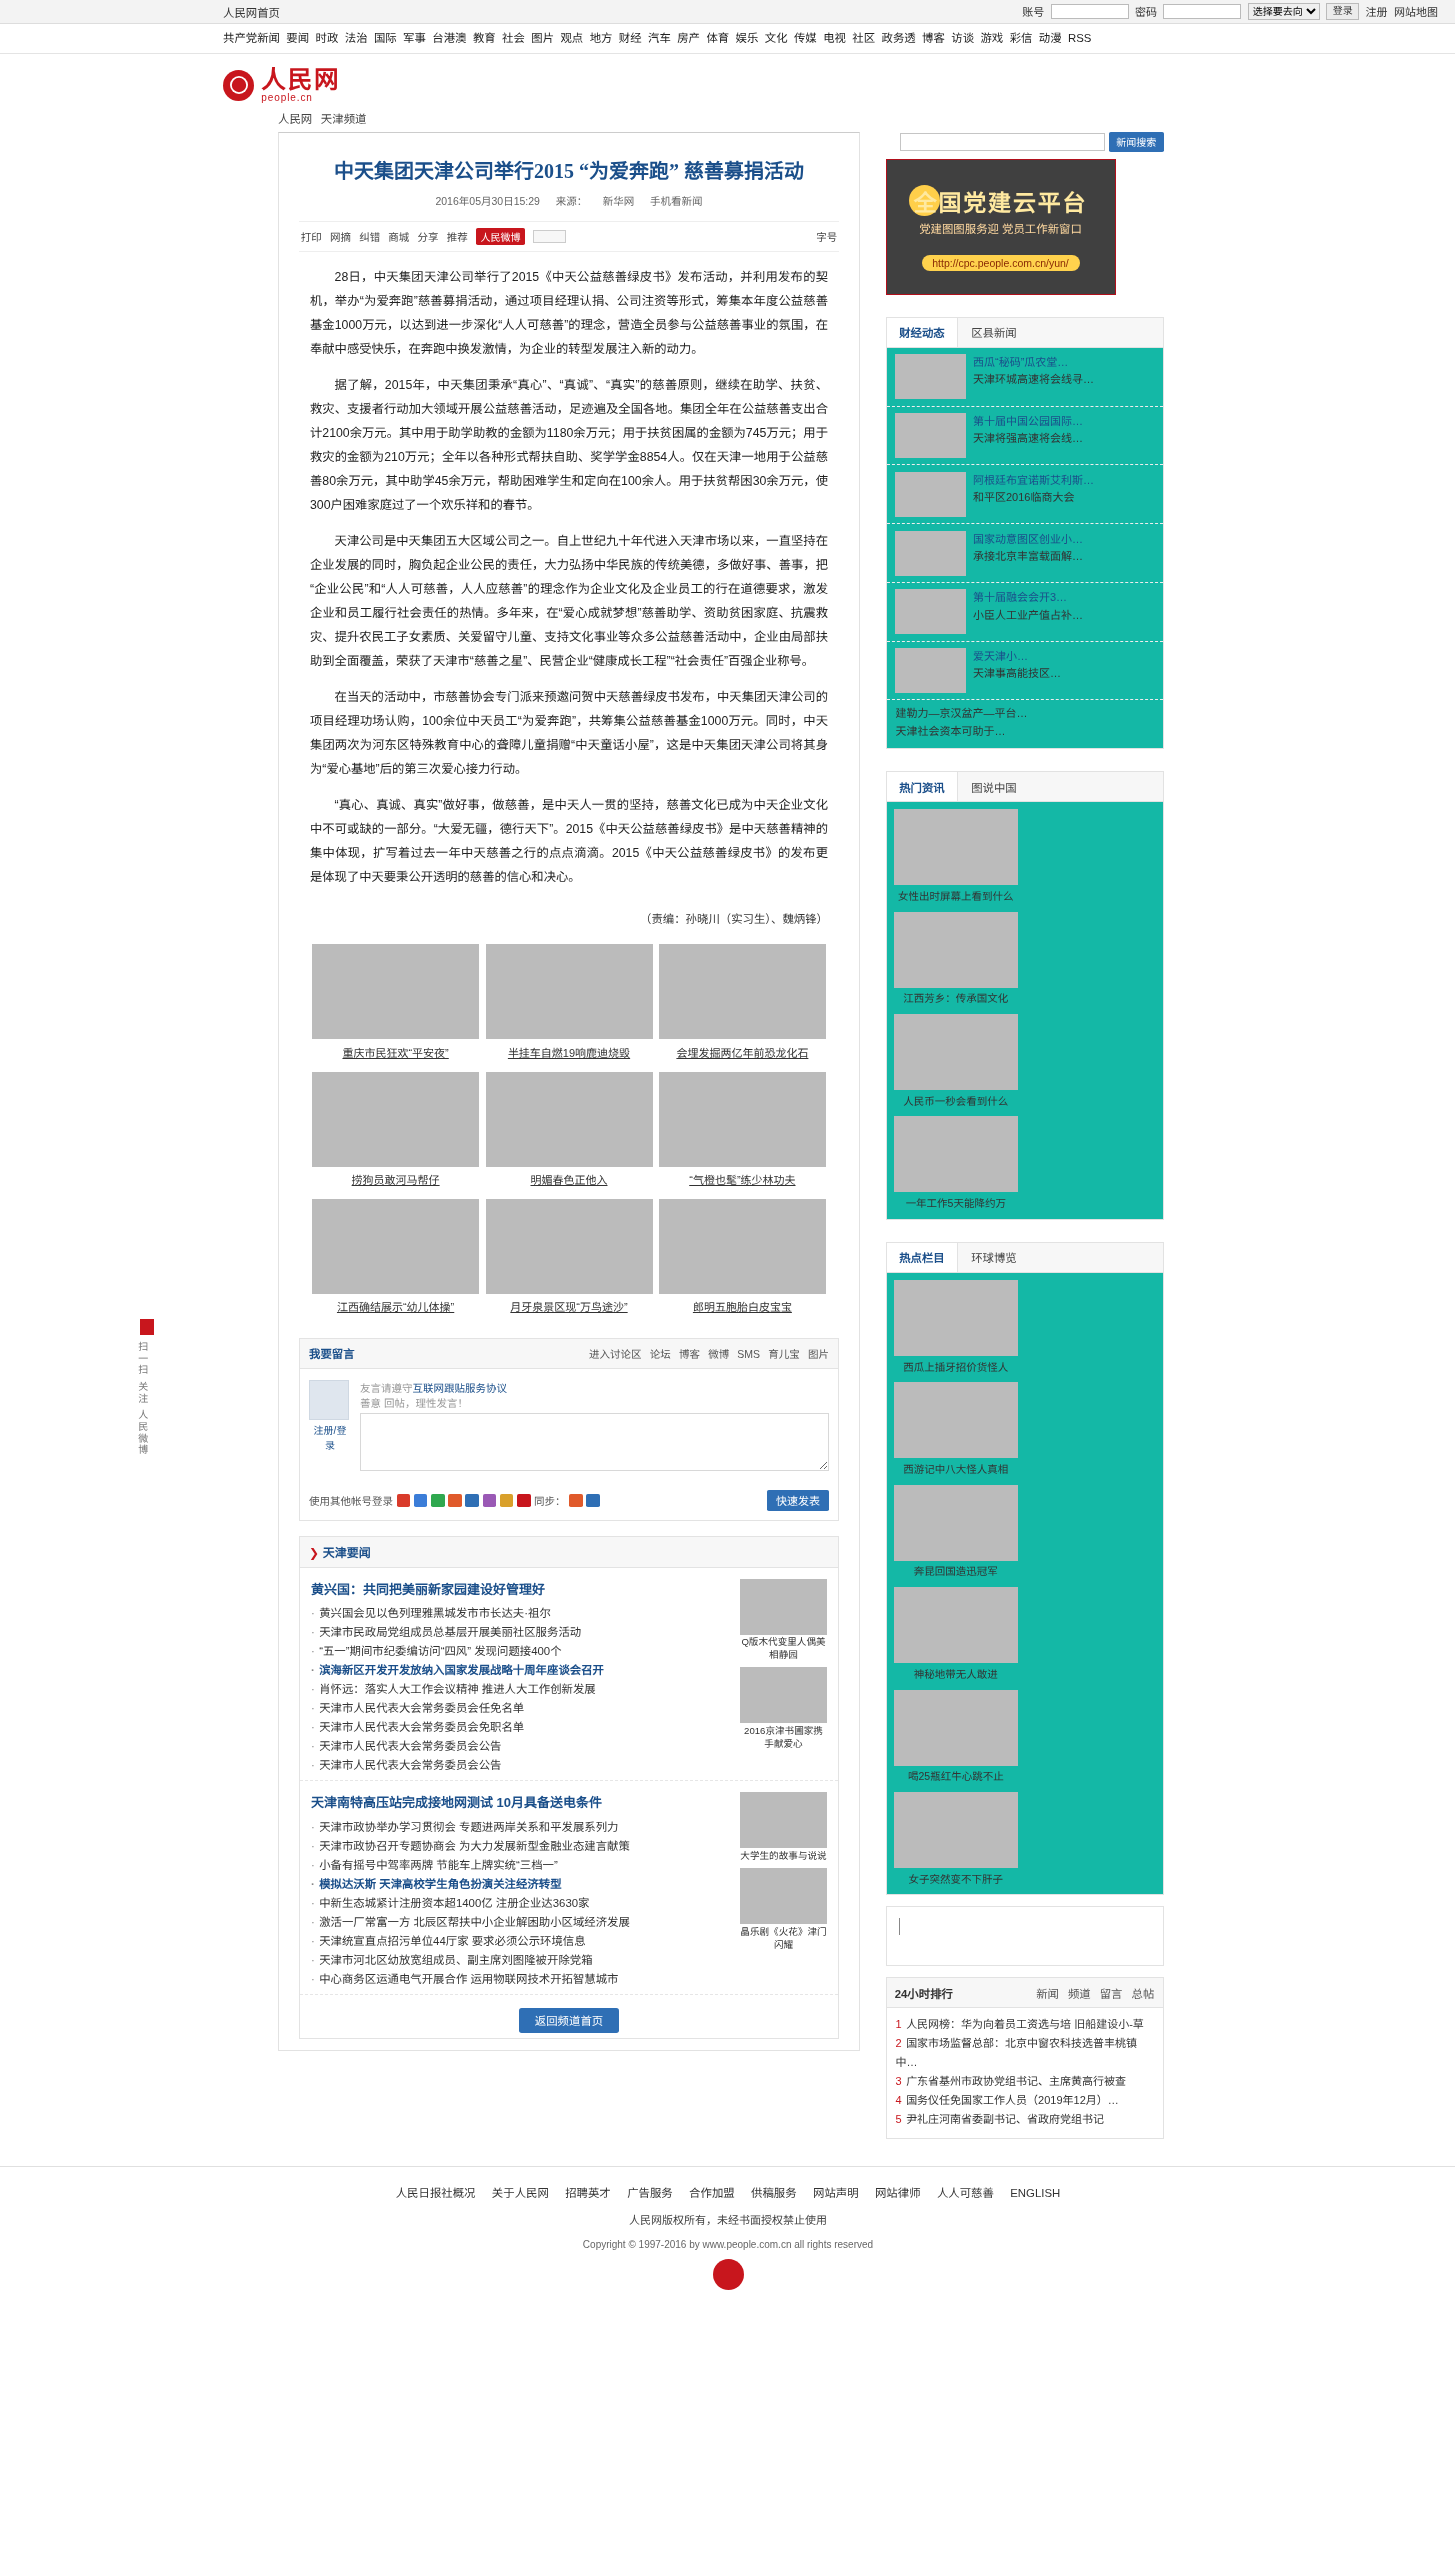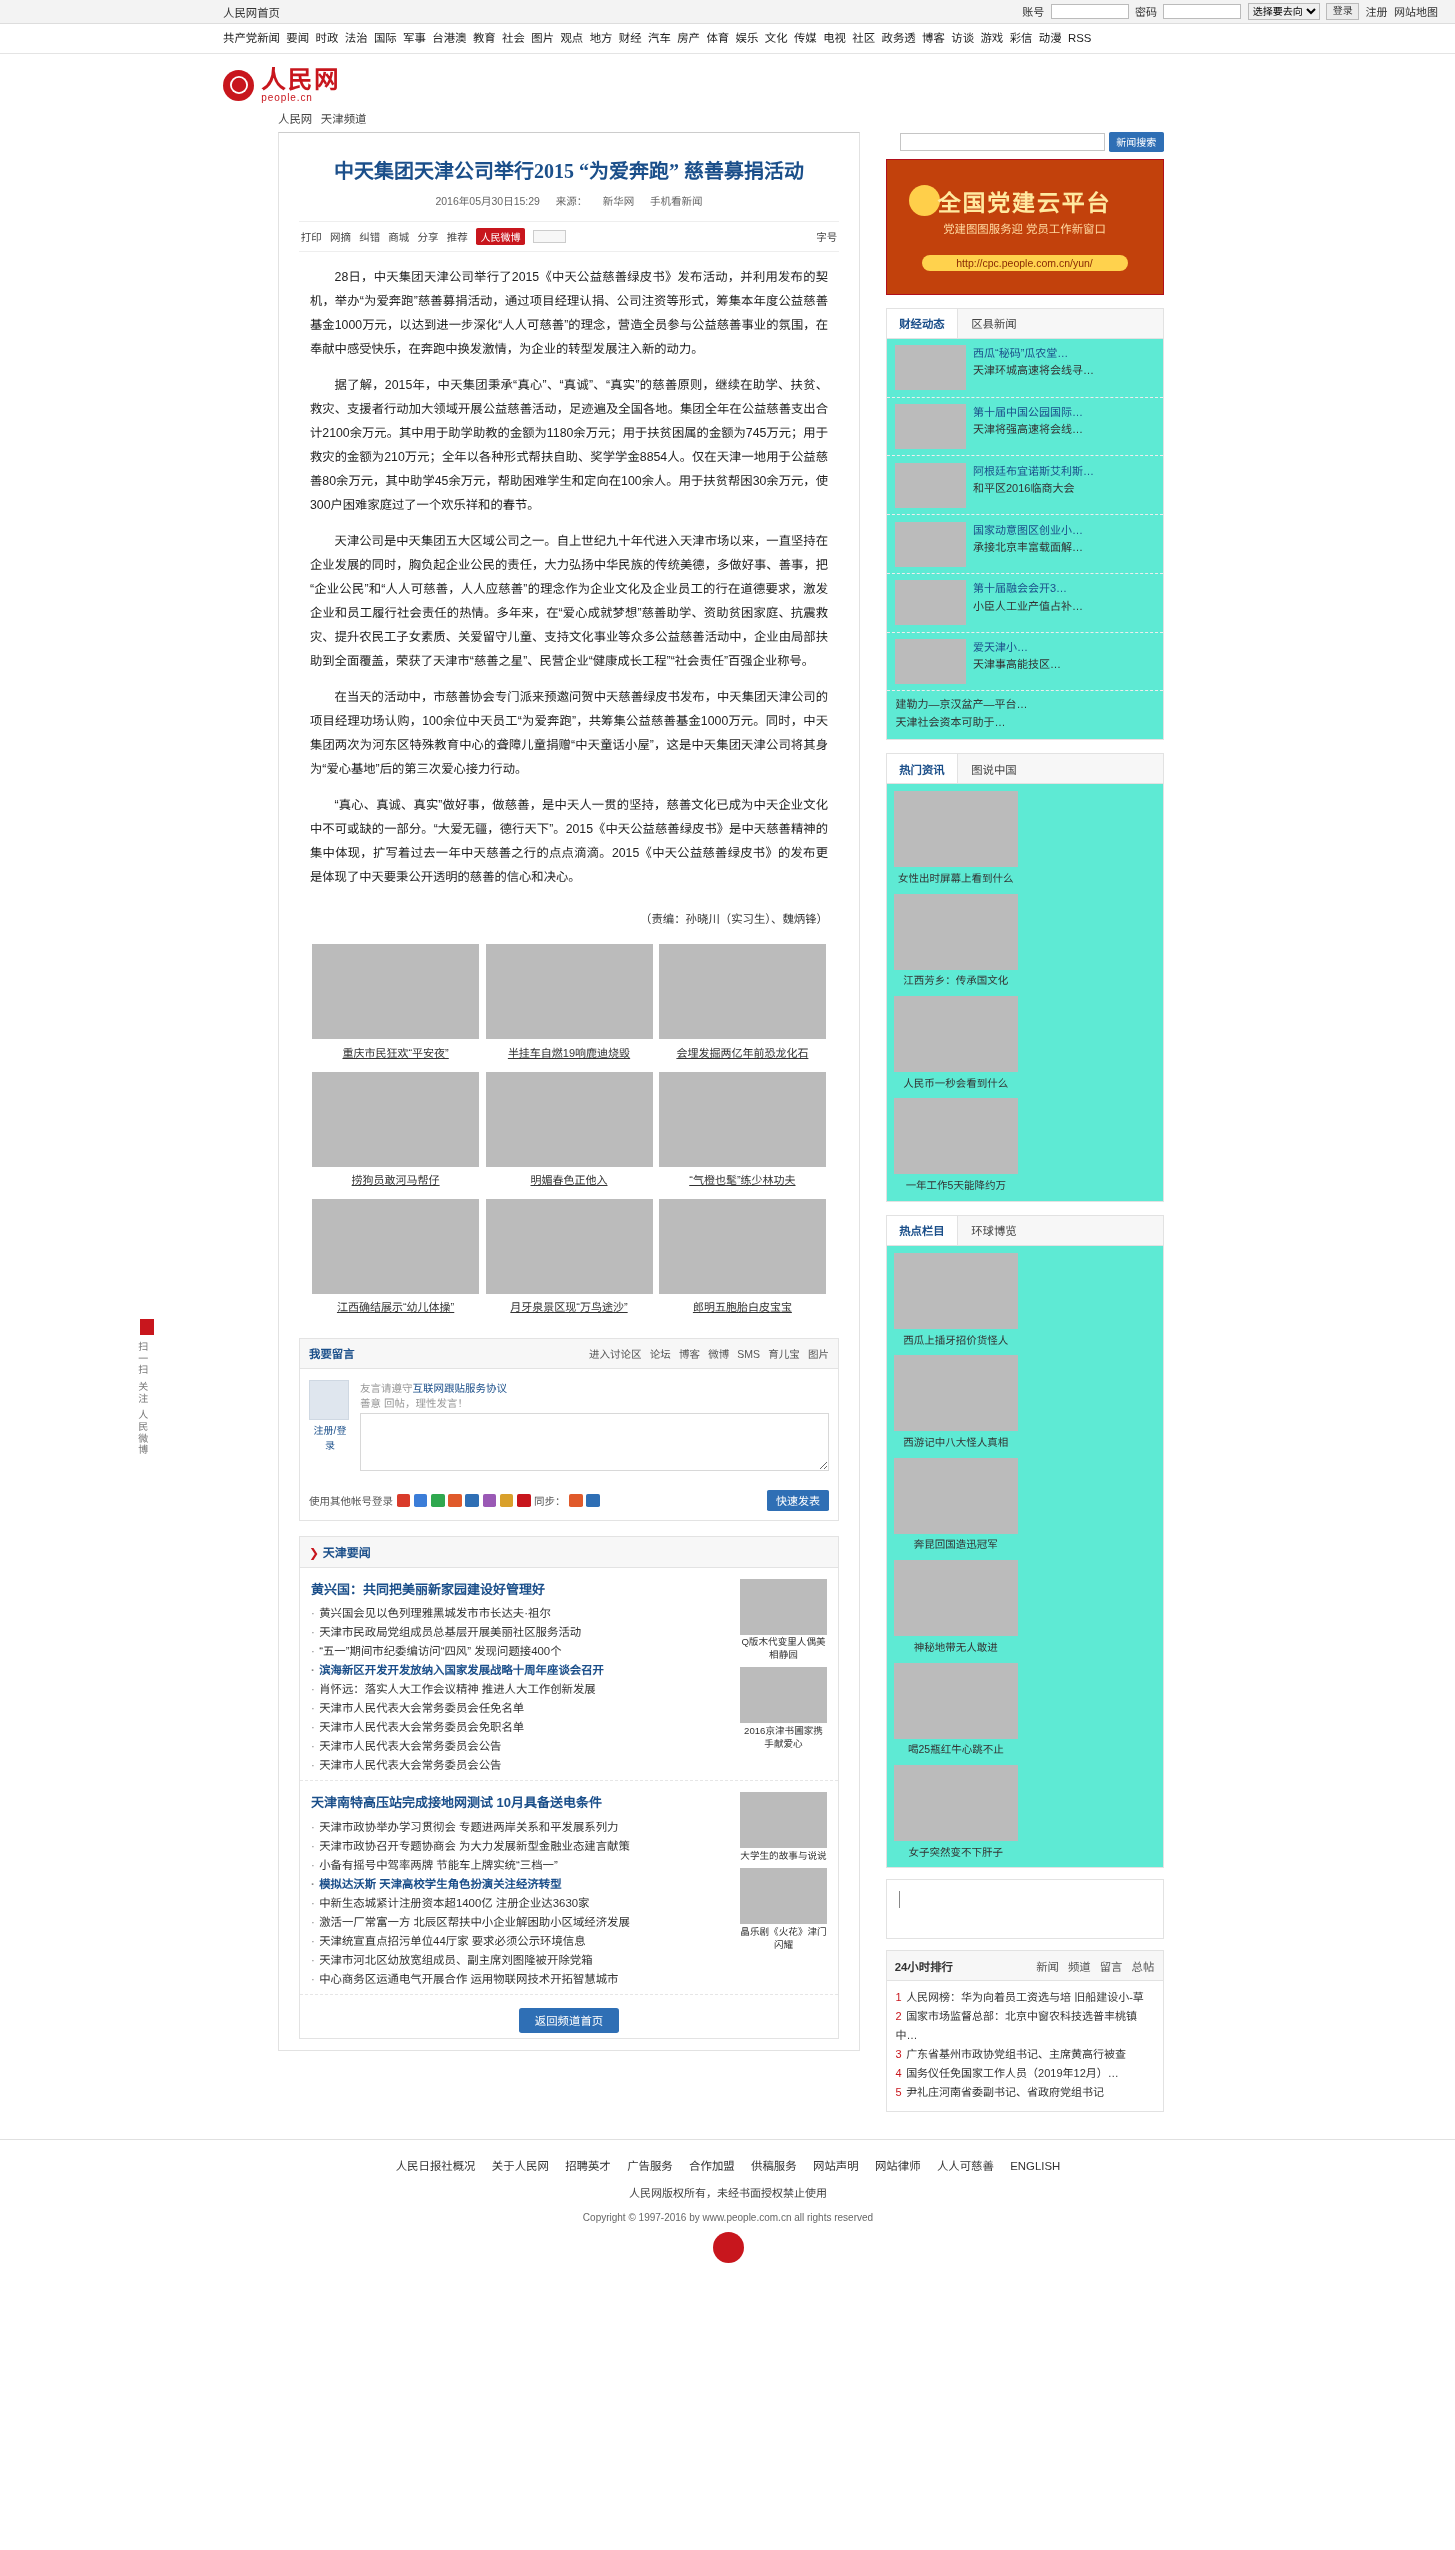--- a/index.html
+++ b/index.html
@@ -127,29 +127,29 @@
   .backbtn {
     display:block; width:100px; margin:12.7px auto 5.5px auto; text-align:center;
     background:#2f6fb5; color:#fff; font-size:11.4px; padding:4.5px 0; border-radius:2.7px;
   }
 
   
   .sd-search { display:flex; justify-content:flex-end; align-items:center; gap:3.6px; height:20px; margin-bottom:7.3px;}
   .sd-search .si { width:205px;height:18px;border:0.9px solid #c5c5c5;}
   .sd-search .sb { background:#2f6fb5;color:#fff;font-size:10px;padding:2.7px 7.3px;border-radius:1.8px;}
   .banner {
-    width:278px;height:136px;background:#c2410c; color:#fff; position:relative; overflow:hidden;
+    width:230px;height:136px;background:#404040; color:#fff; position:relative; overflow:hidden;
     border:0.9px solid #b10f1b;
   }
   .banner .b1 { position:absolute; top:24px; left:0; right:0; text-align:center; font-size:23px; font-weight:bold; letter-spacing:1.8px; color:#ffe9a0; font-family:"DejaVu Sans",sans-serif;}
   .banner .b2 { position:absolute; top:60px; left:0; right:0; text-align:center; font-size:11.4px; color:#ffd9a0;}
   .banner .b3 { position:absolute; top:95px; left:35px; right:35px; text-align:center; font-size:10.5px; background:#ffd24d; color:#8a2a05; border-radius:8.2px; padding:1.8px 0;}
   .banner .ball2 { position:absolute; left:22px; top:25.5px; width:31px;height:31px;border-radius:50%;background:#ffcf4a;}
 
-  .sbox { border:0.9px solid #e2e2e2; margin-top:13px; background:#5eead4;}
+  .sbox { border:0.9px solid #e2e2e2; margin-top:22px; background:#14b8a6;}
   .sbox-tabs { display:flex; border-bottom:0.9px solid #e2e2e2; background:#f7f7f7;}
   .sbox-tabs .tb { padding:6.4px 12.7px; font-size:11.4px; color:#444;}
   .sbox-tabs .tb.act { color:#1b4f8a; font-weight:bold; background:#fff; border-right:0.9px solid #e2e2e2;}
   .lrow { display:flex; gap:7.3px; padding:6.4px 8.2px; border-bottom:0.9px dashed #eee; align-items:flex-start;}
   .lrow .thb { width:71px;height:45px;background:#bbb;flex:none;}
   .lrow .lt { flex:1; font-size:11px; line-height:17.3px;}
   .lrow .lt div { white-space:nowrap; overflow:hidden; text-overflow:ellipsis;}
   .lrow .lt div.n { color:#1b4f8a; }
   .twocol { display:flex; flex-wrap:wrap; padding:7.3px; gap:7.3px;flex-direction:column;}
   .twocol .cc { width:124px; }

